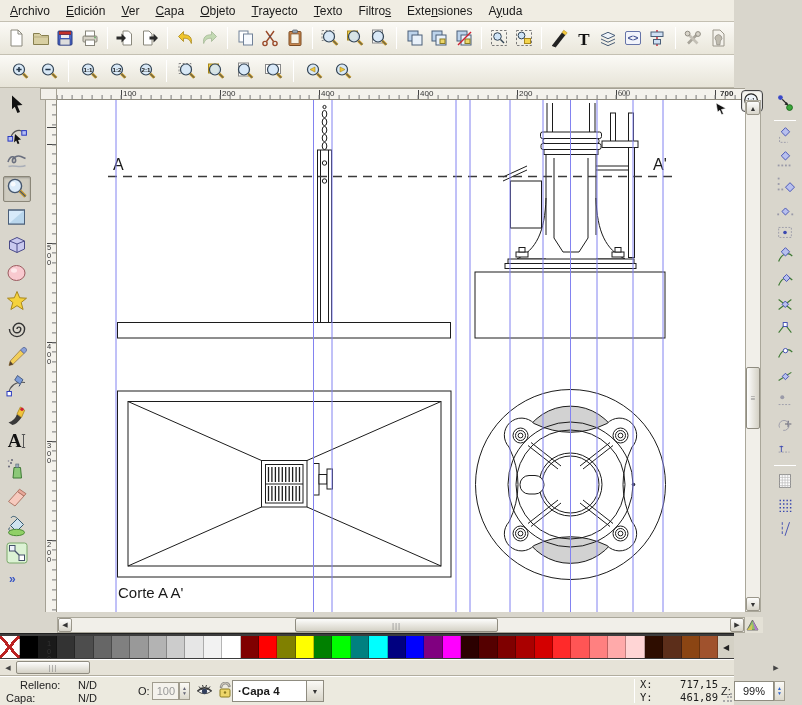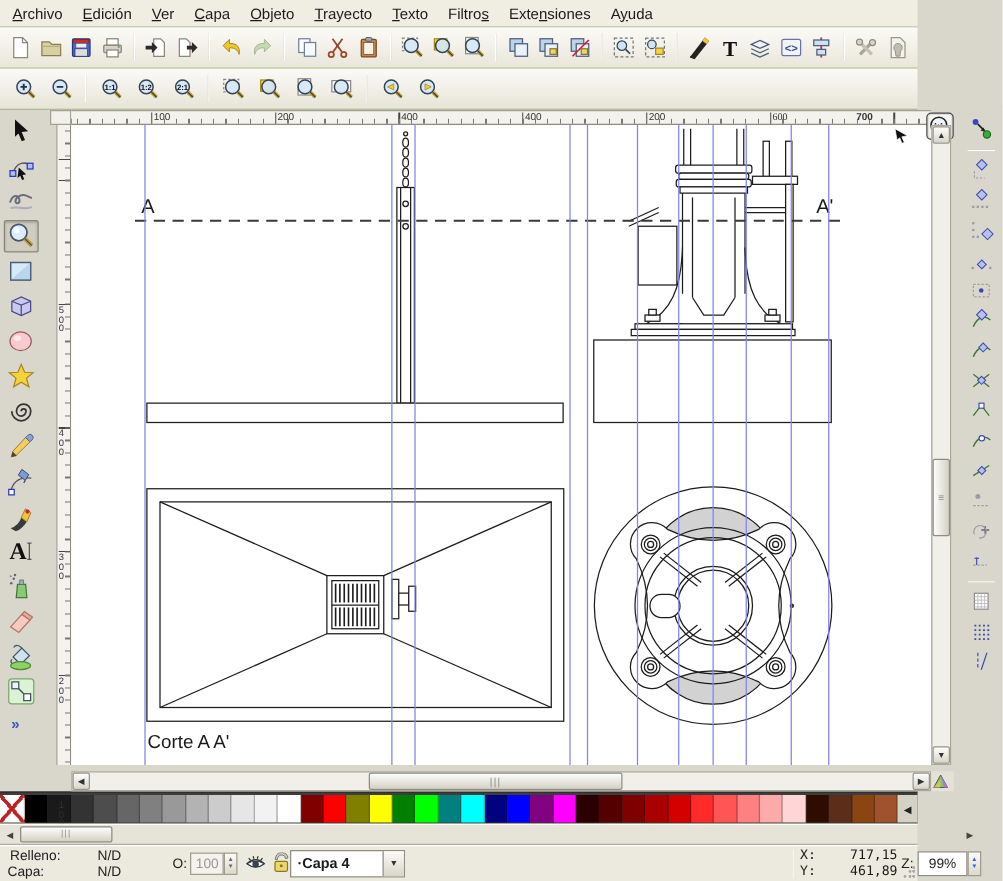--- a/index.html
+++ b/index.html
@@ -1,18 +1,18 @@
 <!DOCTYPE html>
 <html><head>
 <meta charset="utf-8">
 <style>
   *{margin:0;padding:0;box-sizing:border-box;}
   html,body{width:802px;height:705px;overflow:hidden;}
   body{font-family:"Liberation Sans",sans-serif;font-size:12px;background:#d9d6cc;color:#1a1a1a;-webkit-font-smoothing:antialiased;}
-  #app{position:relative;width:734px;height:705px;background:#bef264;}
+  #app{position:relative;width:734px;height:705px;background:#404040;}
 
   
   #menubar{height:22px;background:#f0ede3;border-bottom:1px solid #c4c0b2;display:flex;align-items:center;padding-left:2px;}
   .menu-item{padding:3px 8px;cursor:default;}
   .menu-item u{text-decoration:underline;}
 
   
   #cmdbar{height:33px;background:linear-gradient(#fbfaf6,#e9e6da);border-bottom:1px solid #c4c0b2;display:flex;align-items:center;padding:0 4px;}
   #zoombar{height:33px;background:linear-gradient(#fbfaf6,#e7e4d8);border-bottom:1px solid #b9b5a7;display:flex;align-items:center;padding:0 5px;}
   .tbtn{width:26px;height:26px;display:flex;align-items:center;justify-content:center;border:1px solid transparent;border-radius:3px;margin:0 1px;}
@@ -621,21 +621,21 @@
       </div>
 
     <div id="ruler-corner"></div>
     <div id="hruler">
         <div class="hrlabel" style="left: 66px;">100</div>
         <div class="hrlabel" style="left: 165px;">200</div>
         <div class="hrlabel" style="left: 264px;">400</div>
         <div class="hrlabel" style="left: 363px;">400</div>
         <div class="hrlabel" style="left: 462px;">200</div>
         <div class="hrlabel" style="left: 561px; font-family: Liberation Serif, serif;">600</div>
-        <div class="hrlabel" style="left: 628px; font-weight: bold;">700</div>
+        <div class="hrlabel" style="left: 663px; font-weight: bold;">700</div>
       </div>
     <div id="vruler">
         <div class="vrlabel" style="top: 144px;">5<br>0<br>0</div>
         <div class="vrlabel" style="top: 243px;">4<br>0<br>0</div>
         <div class="vrlabel" style="top: 342px;">3<br>0<br>0</div>
         <div class="vrlabel" style="top: 441px;">2<br>0<br>0</div>
         <div class="vrlabel" style="top: 540px;">1<br>0<br>0</div>
       </div>
 
     <div id="canvas">
@@ -1009,21 +1009,21 @@
       </div>
     <div id="palette-overflow">◀</div>
   </div>
   <div id="palette-scroll">
     <div id="pscroll-left">◀</div>
     <div id="pscroll-thumb">|||</div>
     <div id="pscroll-right">▶</div>
   </div>
 
   <div id="statusbar">
-    <span class="sb-label" style="left:8px;top:2px;">Relleno:</span>
+    <span class="sb-label" style="left:20px;top:2px;">Relleno:</span>
     <span class="sb-value" style="left:78px;top:2px;">N/D</span>
     <span class="sb-label" style="left:6px;top:15px;">Capa:</span>
     <span class="sb-value" style="left:78px;top:15px;">N/D</span>
 
     <span class="sb-label" style="left:138px;top:8px;">O:</span>
     <div id="opacity-box">100</div>
     <div class="spin" style="left:179px;top:5px;">
         <span>▲</span>
         <span>▼</span>
       </div>

